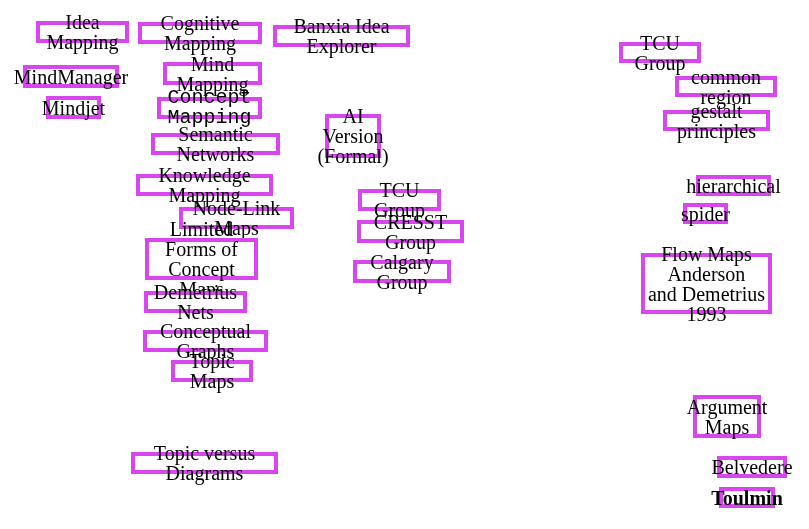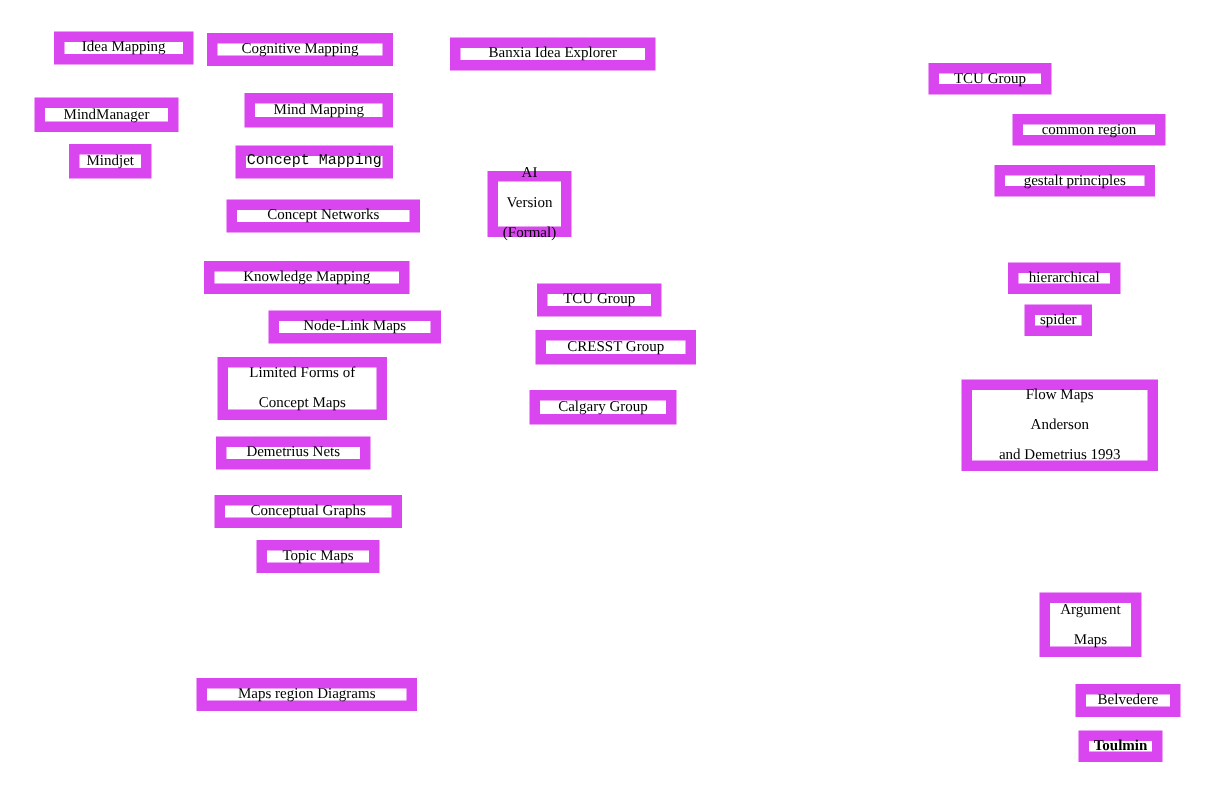--- a/index.html
+++ b/index.html
@@ -11,63 +11,63 @@
     position: relative;
     width: 809px;
     height: 529px;
     background: #ffffff;
     overflow: hidden;
     font-family: "Liberation Serif", "DejaVu Serif", serif;
   }
   .node {
     position: absolute;
     box-sizing: border-box;
-    border: 7px solid #d946ef;
+    border: 4px solid #d946ef;
     background: #ffffff;
     color: #000000;
-    font-size: 10px;
+    font-size: 20px;
     line-height: 20px;
     display: flex;
     align-items: center;
     justify-content: center;
     text-align: center;
     white-space: pre-line;
     cursor: default;
     user-select: none;
   }
 </style>
 </head>
 <body>
 
 <div id="canvas">
   <div class="node" style="left:36px;  top:21px;  width:93px;  height:22px;">Idea Mapping</div>
   <div class="node" style="left:138px; top:22px;  width:124px; height:22px;">Cognitive Mapping</div>
-  <div class="node" style="left:300px; top:25px;  width:137px; height:22px;">Banxia Idea Explorer</div>
+  <div class="node" style="left:273px; top:25px;  width:137px; height:22px;">Banxia Idea Explorer</div>
   <div class="node" style="left:23px;  top:65px;  width:96px;  height:23px;">MindManager</div>
   <div class="node" style="left:163px; top:62px;  width:99px;  height:23px;">Mind Mapping</div>
   <div class="node" style="left:46px;  top:96px;  width:55px;  height:23px;">Mindjet</div>
   <div class="node" style="left:157px; top:97px;  width:105px; height:22px;font-family:Liberation Mono, monospace;">Concept Mapping</div>
-  <div class="node" style="left:151px; top:133px; width:129px; height:22px;">Concept Networks</div>
+  <div class="node" style="left:151px; top:133px; width:129px; height:22px;">Semantic Networks</div>
   <div class="node" style="left:325px; top:114px; width:56px;  height:44px;">AI Version
 (Formal)</div>
   <div class="node" style="left:136px; top:174px; width:137px; height:22px;">Knowledge Mapping</div>
   <div class="node" style="left:143px; top:207px; width:115px; height:22px;margin-left:36px;">Node-Link Maps</div>
   <div class="node" style="left:145px; top:238px; width:113px; height:42px;">Limited Forms of
 Concept Maps</div>
   <div class="node" style="left:144px; top:291px; width:103px; height:22px;">Demetrius Nets</div>
   <div class="node" style="left:143px; top:330px; width:125px; height:22px;">Conceptual Graphs</div>
   <div class="node" style="left:171px; top:360px; width:82px;  height:22px;">Topic Maps</div>
-  <div class="node" style="left:131px; top:452px; width:147px; height:22px;">Maps region Diagrams</div>
+  <div class="node" style="left:131px; top:452px; width:147px; height:22px;">Topic versus Diagrams</div>
   <div class="node" style="left:358px; top:189px; width:83px;  height:22px;">TCU Group</div>
   <div class="node" style="left:357px; top:220px; width:107px; height:23px;">CRESST Group</div>
   <div class="node" style="left:353px; top:260px; width:98px;  height:23px;">Calgary Group</div>
   <div class="node" style="left:619px; top:42px;  width:82px;  height:21px;">TCU Group</div>
   <div class="node" style="left:675px; top:76px;  width:102px; height:21px;">common region</div>
   <div class="node" style="left:663px; top:110px; width:107px; height:21px;">gestalt principles</div>
-  <div class="node" style="left:672px; top:175px; width:75px;  height:21px;">hierarchical</div>
+  <div class="node" style="left:696px; top:175px; width:75px;  height:21px;">hierarchical</div>
   <div class="node" style="left:683px; top:203px; width:45px;  height:21px;text-align:right;">spider</div>
   <div class="node" style="left:641px; top:253px; width:131px; height:61px;">Flow Maps
 Anderson
 and Demetrius 1993</div>
   <div class="node" style="left:693px; top:395px; width:68px;  height:43px;">Argument
 Maps</div>
   <div class="node" style="left:717px; top:456px; width:70px;  height:22px;">Belvedere</div>
   <div class="node" style="left:719px; top:487px; width:56px;  height:21px;font-weight:bold;">Toulmin</div>
 </div>
 

